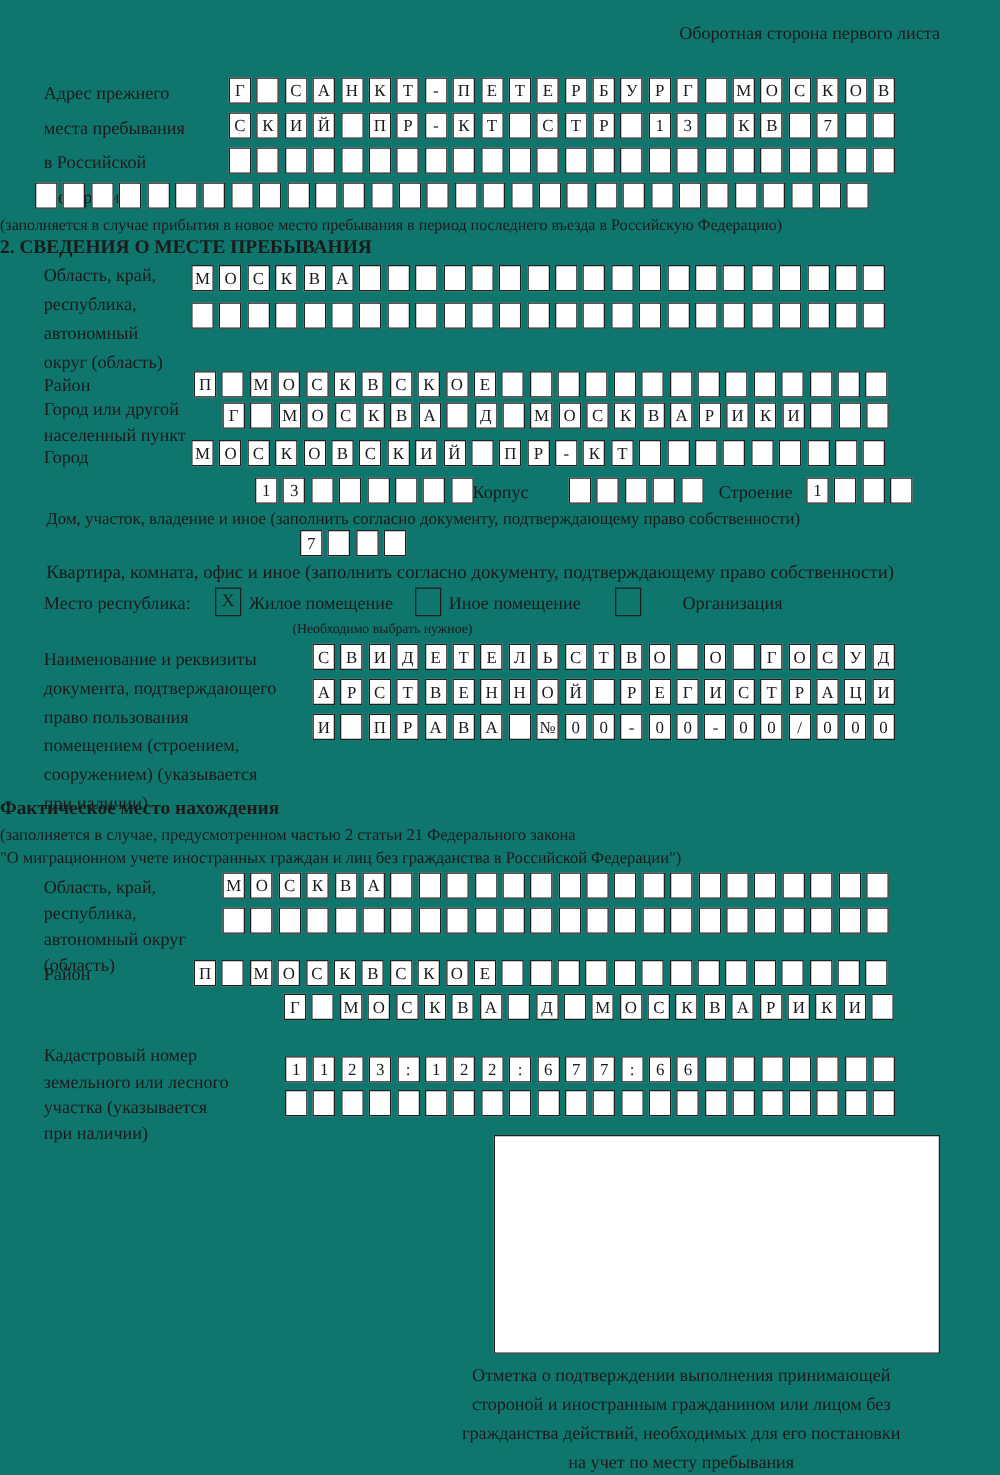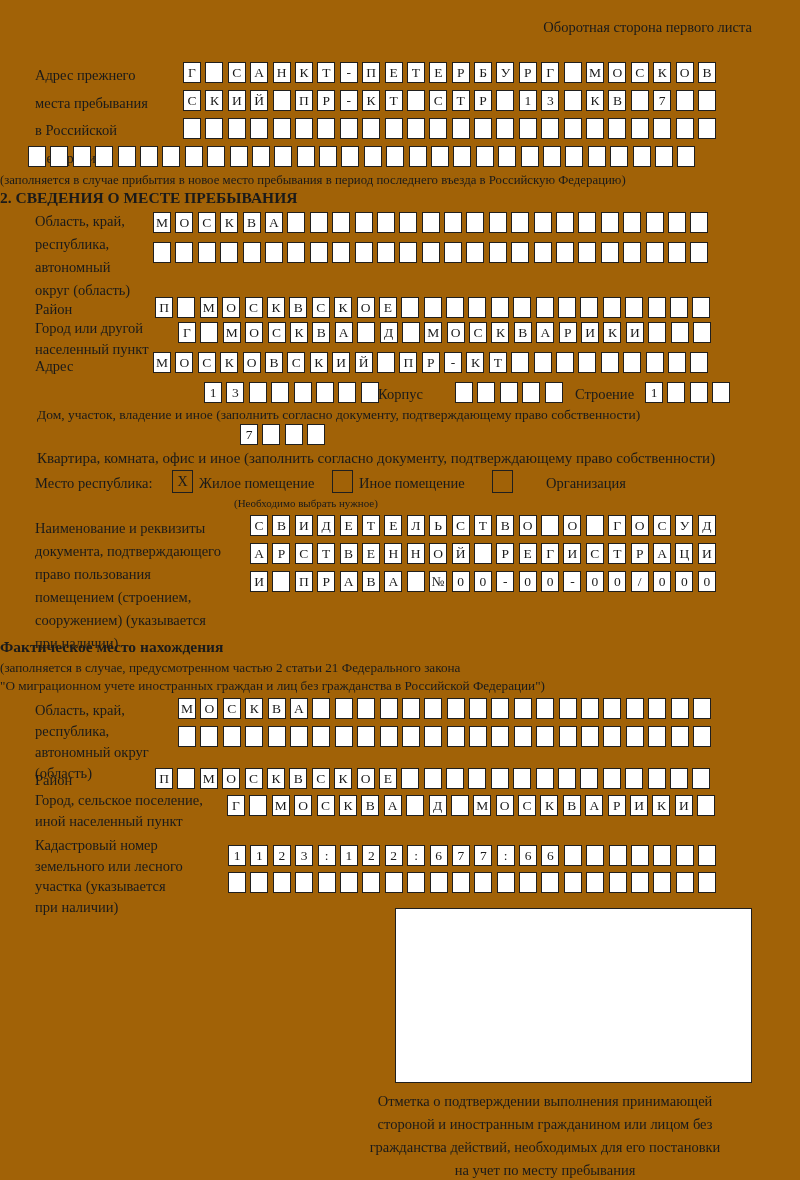--- a/index.html
+++ b/index.html
@@ -1,16 +1,16 @@
 <!DOCTYPE html>
 <html><head>
 <meta charset="utf-8">
 <style>
   html,body{margin:0;padding:0;background:#fff;}
-  .sheet{position:relative;width:800px;height:1180px;background:#a16207;
+  .sheet{position:relative;width:800px;height:1180px;background:#0f766e;
          font-family:"Liberation Serif",serif;color:#1a1a1a;overflow:hidden;}
   .abs{position:absolute;}
   .lbl{position:absolute;font-size:14.5px;line-height:22px;white-space:pre-line;}
   .cellrow{position:absolute;display:flex;gap:4.4px;}
   .cell{flex:0 0 auto;width:16px;height:19px;border:1.7px solid #1f1f1f;
         display:flex;align-items:center;justify-content:center;
         font-size:13.5px;background:#fff;}
   .note{position:absolute;font-size:12.8px;line-height:16px;}
   .center{left:0;width:800px;text-align:left;}
   .sec-title{position:absolute;font-weight:bold;font-size:15.5px;}
@@ -256,21 +256,21 @@
       <span class="cell">А</span>
       <span class="cell">Р</span>
       <span class="cell">И</span>
       <span class="cell">К</span>
       <span class="cell">И</span>
       <span class="cell"></span>
       <span class="cell"></span>
       <span class="cell"></span>
     </div>
 
-  <div class="lbl" style="left:35px;top:355px">Адрес</div>
+  <div class="lbl" style="left:35px;top:355px">Город</div>
   <div class="cellrow" style="left:153px;top:352px">
       <span class="cell">М</span>
       <span class="cell">О</span>
       <span class="cell">С</span>
       <span class="cell">К</span>
       <span class="cell">О</span>
       <span class="cell">В</span>
       <span class="cell">С</span>
       <span class="cell">К</span>
       <span class="cell">И</span>
@@ -495,22 +495,20 @@
       <span class="cell"></span>
       <span class="cell"></span>
       <span class="cell"></span>
       <span class="cell"></span>
       <span class="cell"></span>
       <span class="cell"></span>
       <span class="cell"></span>
       <span class="cell"></span>
     </div>
 
-  <div class="lbl" style="left:35px;top:790px;line-height:21px">Город, сельское поселение,
-иной населенный пункт</div>
   <div class="cellrow" style="left:227px;top:795px">
       <span class="cell">Г</span>
       <span class="cell"></span>
       <span class="cell">М</span>
       <span class="cell">О</span>
       <span class="cell">С</span>
       <span class="cell">К</span>
       <span class="cell">В</span>
       <span class="cell">А</span>
       <span class="cell"></span>

